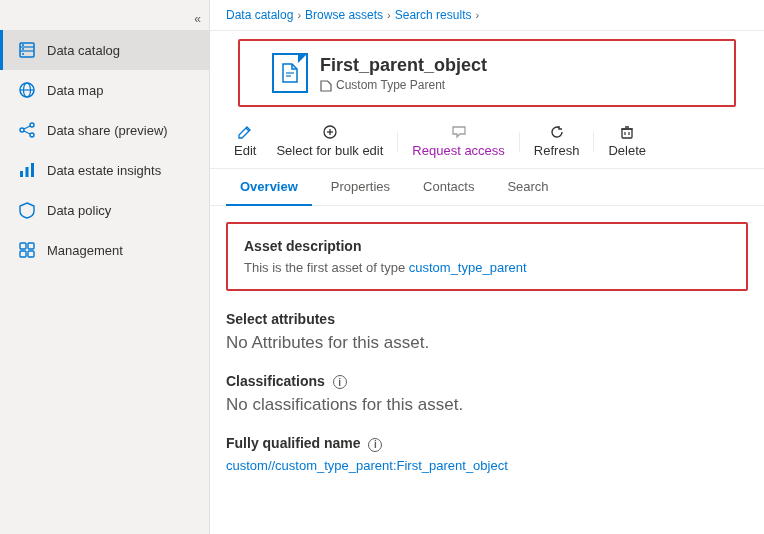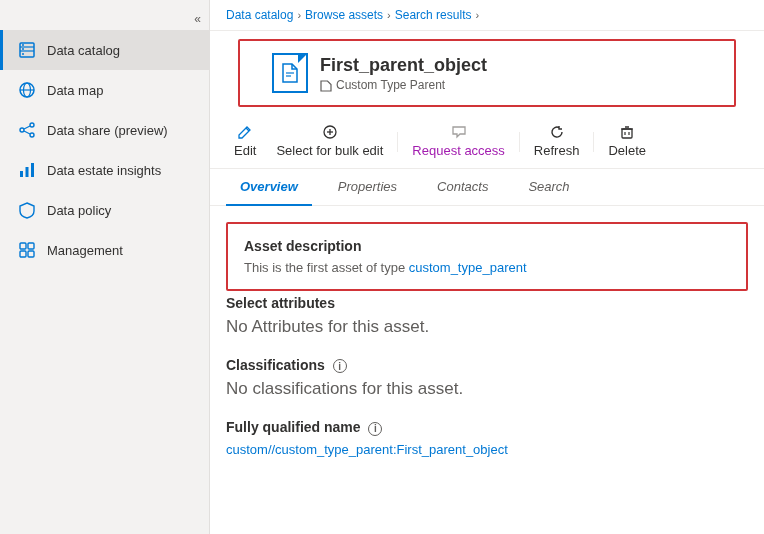--- a/index.html
+++ b/index.html
@@ -123,22 +123,21 @@
       flex-direction: column;
     }
     .toolbar-btn.disabled { color: #a21caf; cursor: default; }
     .toolbar-sep { width: 1px; height: 20px; background: #edebe9; margin: 0 2px; }
 
     
     .tabs {
       display: flex;
       padding: 0 16px;
       border-bottom: 1px solid #edebe9;
-      gap: 12px;
-      font-style: italic;
+      gap: 5px;
     }
     .tab {
       padding: 10px 14px;
       cursor: pointer;
       font-size: 13px;
       color: #605e5c;
       border-bottom: 2px solid transparent;
       margin-bottom: -1px;
     }
     .tab.active {
@@ -152,21 +151,21 @@
       flex: 1;
       overflow-y: auto;
       padding: 16px;
     }
 
     
     .asset-description-box {
       border: 2px solid #d13438;
       border-radius: 2px;
       padding: 14px 16px;
-      margin-bottom: 4px;
+      margin-bottom: 20px;
     }
     .section-title { font-size: 14px; font-weight: 600; color: #323130; margin-bottom: 6px; }
     .section-text { font-size: 13px; color: #605e5c; }
     .section-text a, .link-text { color: #0078d4; text-decoration: none; }
 
     
     .section { margin-bottom: 20px; }
     .section-subtitle { font-size: 17px; color: #605e5c; margin-top: 4px; }
 
     .info-icon {

